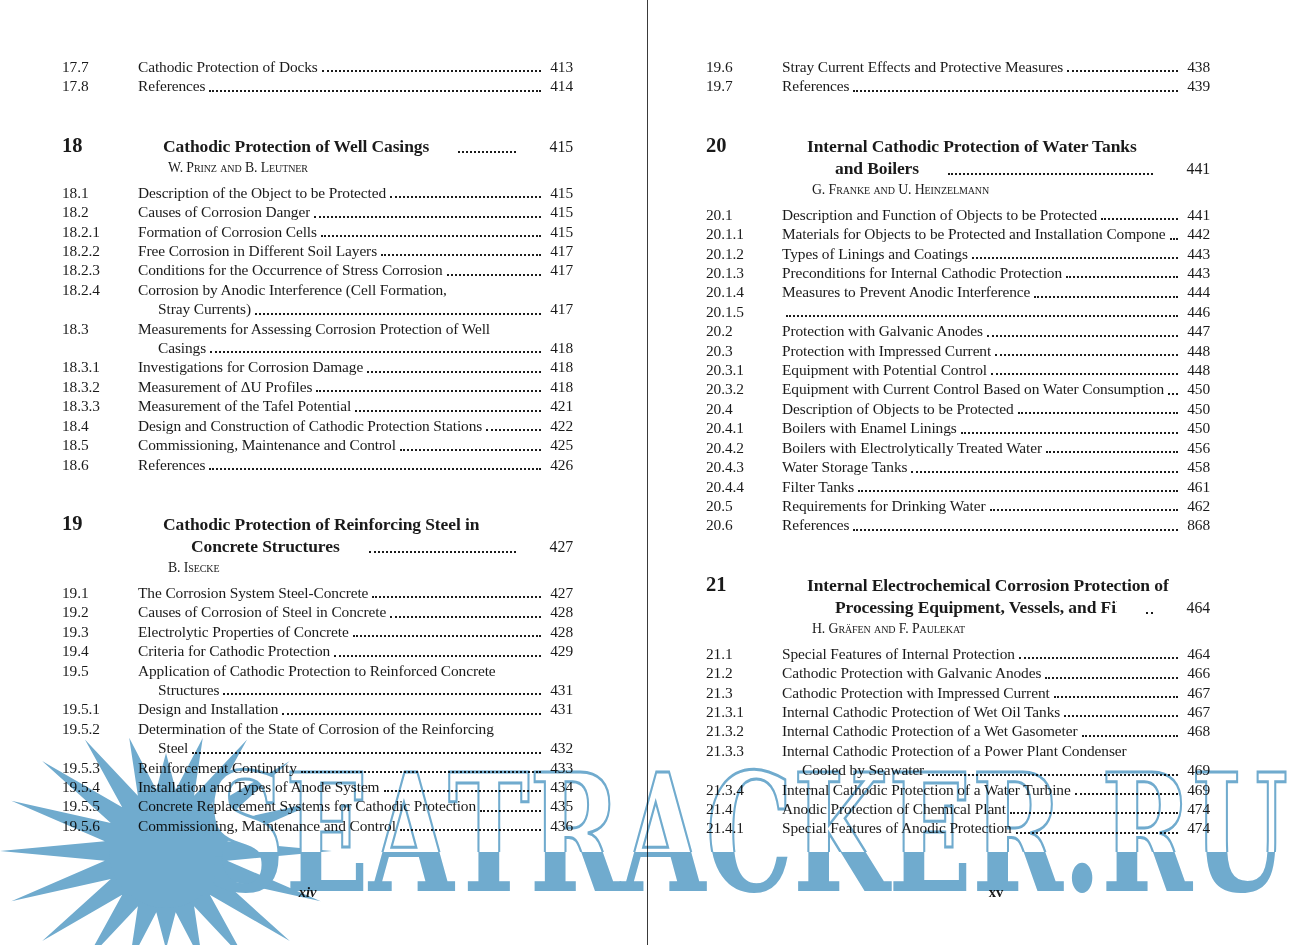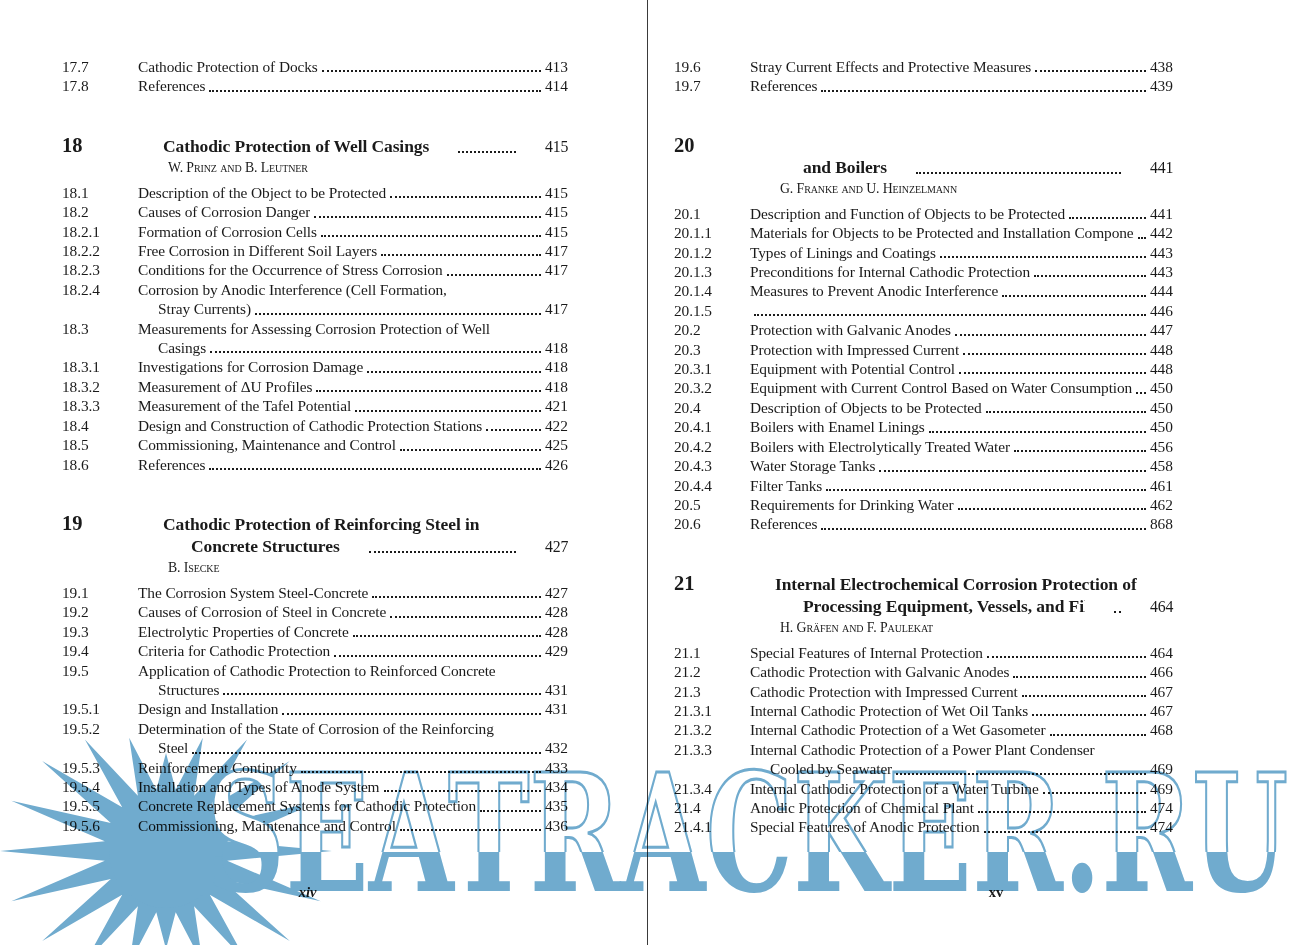--- a/index.html
+++ b/index.html
@@ -5,29 +5,29 @@
   html,body{margin:0;padding:0;}
   body{
     width:1295px;height:945px;position:relative;overflow:hidden;
     background:#ffffff;
     font-family:"Liberation Serif", serif;
     color:#1a1a1a;
   }
   
   .page{position:absolute;top:0;height:938px;box-sizing:border-box;padding-top:57px;}
   .page-left{left:0;width:648px;padding-left:62px;padding-right:75px;}
-  .page-right{left:611px;width:646px;padding-left:63px;padding-right:79px;}
+  .page-right{left:643px;width:646px;padding-left:63px;padding-right:79px;}
   .divider{position:absolute;left:647px;top:0;width:1.4px;height:945px;background:#3a3a3a;}
 
   
   .row{display:flex;align-items:baseline;font-size:15.4px;line-height:19.4px;letter-spacing:-0.1px;white-space:nowrap;}
   .num{flex:0 0 76px;}
   .title{flex:0 1 auto;min-width:0;overflow:hidden;}
   .dots{flex:1 1 8px;min-width:0;align-self:flex-end;height:0;border-bottom:2px dotted #1c1c1c;margin:0 4px 4px 4px;}
-  .pg{flex:0 0 auto;min-width:28px;text-align:left;}
+  .pg{flex:0 0 auto;min-width:28px;text-align:right;}
   .cont .title{margin-left:20px;}
   .chapter,.chcont{font-weight:bold;font-size:17.5px;line-height:22px;gap:25px;}
   .chapter .num{font-size:20.5px;}
   .chapter .dots,.chcont .dots{border-bottom-width:2.5px;margin-bottom:4.5px;}
   .chapter .pg,.chcont .pg{font-weight:normal;font-size:15.8px;}
   .chcont .title{margin-left:28px;}
   .author{font-variant:small-caps;font-size:13.8px;line-height:19px;margin-left:106px;}
   .gap.lg{height:38px;}
   .gap.sm{height:6px;}
 
@@ -258,20 +258,21 @@
       </div>
       <div class="row entry">
         <span class="num">19.7</span>
         <span class="title">References</span>
         <span class="dots"></span>
         <span class="pg">439</span>
       </div>
       <div class="gap lg"></div>
       <div class="row chapter">
         <span class="num">20</span>
+        <span class="title">Internal Cathodic Protection of Water Tanks</span>
       </div>
       <div class="row chcont">
         <span class="num"></span>
         <span class="title">and Boilers</span>
         <span class="dots"></span>
         <span class="pg">441</span>
       </div>
       <div class="row author">
         <span class="author-names">G. Franke and U. Heinzelmann</span>
       </div>

